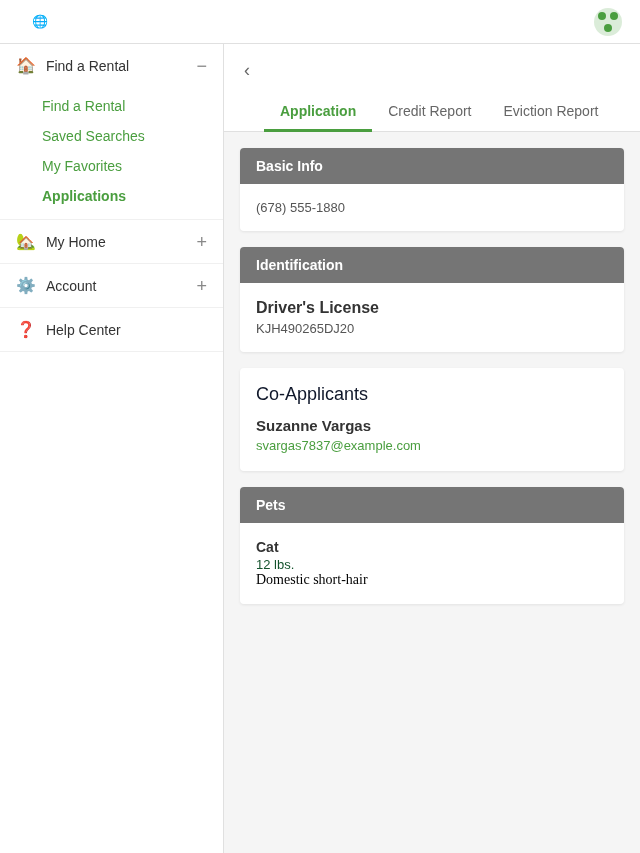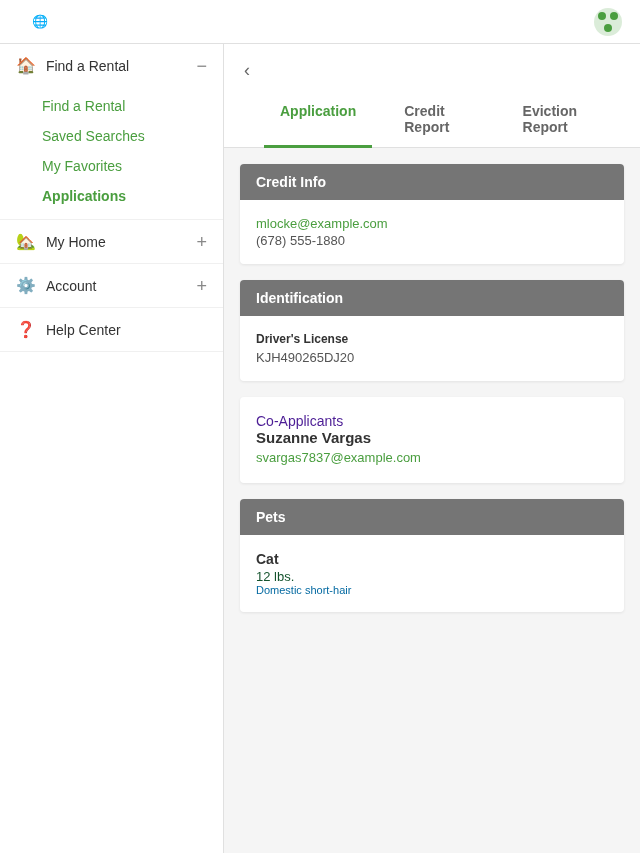--- a/index.html
+++ b/index.html
@@ -52,51 +52,51 @@
     .content-header {
       background: #fff; padding: 16px 20px 0 20px;
       border-bottom: 1px solid #e0e0e0;
     }
     .back-row { display: flex; align-items: center; gap: 8px; margin-bottom: 4px; }
     .back-arrow { font-size: 18px; color: #666; cursor: pointer; }
     .page-title { font-size: 22px; font-weight: 300; color: #333; }
     .page-subtitle { font-size: 13px; color: #777; margin-bottom: 12px; margin-left: 28px; }
 
     
-    .tabs { display: flex; gap: 16px; margin-left: 20px; }
+    .tabs { display: flex; gap: 0; margin-left: 20px; }
     .tab {
       padding: 10px 16px; font-size: 14px; color: #666; cursor: pointer;
-      border-bottom: 3px solid transparent; margin-bottom: -1px; font-weight: bold;
+      border-bottom: 3px solid transparent; margin-bottom: -1px;
     }
     .tab.active { color: #4a9e3f; border-bottom-color: #4a9e3f; font-weight: 600; }
 
     
     .cards-area { padding: 16px; display: flex; flex-direction: column; gap: 16px; }
 
     .card { background: #fff; border-radius: 4px; overflow: hidden; box-shadow: 0 1px 3px rgba(0,0,0,0.08); }
 
     .card-header {
       background: #757575; color: #fff; padding: 10px 16px;
       font-size: 14px; font-weight: 600;
     }
 
     .card-body { padding: 16px; }
 
     .applicant-name { font-size: 15px; font-weight: 600; color: #333; margin-bottom: 4px; }
     .applicant-email { color: #4a9e3f; font-size: 13px; margin-bottom: 2px; }
     .applicant-phone { font-size: 13px; color: #555; }
 
-    .id-type { font-size: 12px; font-weight: 600; color: #333; margin-bottom: 4px; }
+    .id-type { font-size: 16px; font-weight: 600; color: #333; margin-bottom: 4px; }
     .id-value { font-size: 13px; color: #555; }
 
-    .co-applicants-label { font-size: 14px; color: #4c1d95; }
+    .co-applicants-label { font-size: 18px; color: #0f172a; margin-bottom: 12px; }
 
     .pet-type { font-size: 14px; font-weight: 600; color: #333; margin-bottom: 2px; }
     .pet-weight { font-size: 13px; color: #14532d; margin-bottom: 0; }
-    .pet-breed { font-size: 11px; color: #0369a1; }
+    .pet-breed { font-size: 14px; color: #000000; font-family: Liberation Serif, serif; }
   </style>
 </head>
 <body>
 
 <div class="top-nav">
   <div class="top-nav-left">
     <span class="top-nav-title"></span>
     <span class="top-nav-lang">
       <span>🌐</span>
       <span></span>
@@ -167,23 +167,22 @@
       </div>
       <div class="page-subtitle"></div>
       <div class="tabs" id="tabs">
           <div class="tab active">Application</div>
           <div class="tab">Credit Report</div>
           <div class="tab">Eviction Report</div>
         </div>
     </div>
     <div class="cards-area" id="cards-area">
         <div class="card">
-          <div class="card-header">Credit Info</div>
-          <div class="card-body">
-            <div class="applicant-email">mlocke@example.com</div>
+          <div class="card-header">Basic Info</div>
+          <div class="card-body">
             <div class="applicant-phone">(678) 555-1880</div>
           </div>
         </div>
         <div class="card">
           <div class="card-header">Identification</div>
           <div class="card-body">
             <div class="id-type">Driver's License</div>
             <div class="id-value">KJH490265DJ20</div>
           </div>
         </div>

